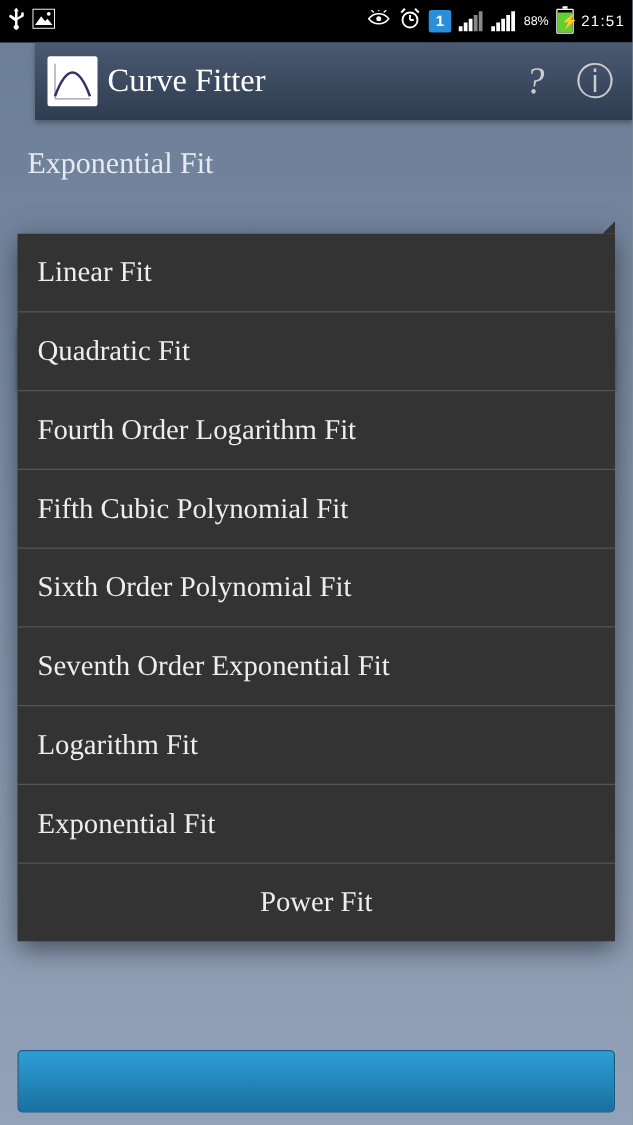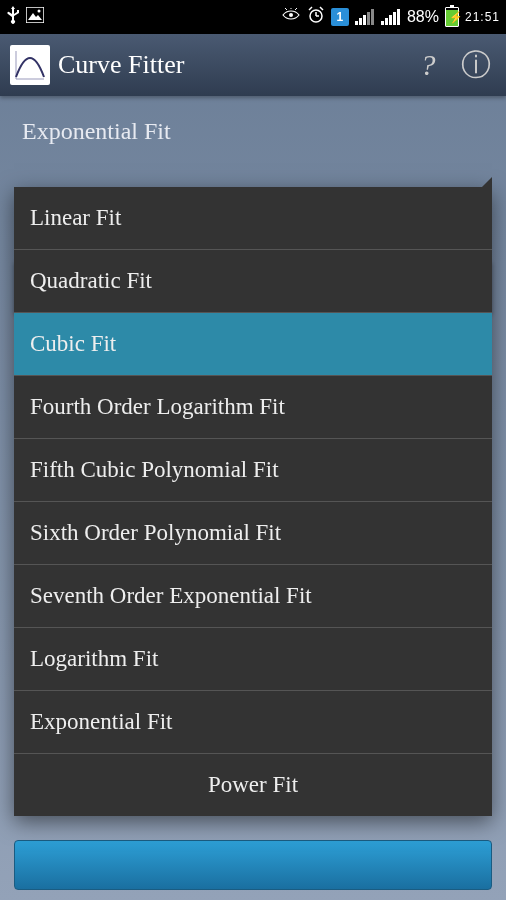--- a/index.html
+++ b/index.html
@@ -49,20 +49,21 @@
 
   
   .app-bar {
     height: 62px;
     background: linear-gradient(to bottom,#4a5a72,#2f3c50);
     display: flex;
     align-items: center;
     padding: 0 10px;
     gap: 8px;
     box-shadow: 0 2px 4px rgba(0,0,0,.3);
+    margin-left: 28px;
   }
   .app-icon {
     width: 40px; height: 40px;
     background: #fff;
     border-radius: 2px;
     display:flex; align-items:center; justify-content:center;
     overflow:hidden;
   }
   .app-title {
     flex:1;
@@ -180,21 +181,21 @@
       <span class="sig-bar" style="left:12px;height:13px"></span>
       <span class="sig-bar" style="left:16px;height:16px"></span>
     </span>
     <span class="sig-icon">
       <span class="sig-bar on" style="left:0;height:4px"></span>
       <span class="sig-bar on" style="left:4px;height:7px"></span>
       <span class="sig-bar on" style="left:8px;height:10px"></span>
       <span class="sig-bar on" style="left:12px;height:13px"></span>
       <span class="sig-bar on" style="left:16px;height:16px"></span>
     </span>
-    <span style="font-size:16px">88%</span>
+    <span style="font-size:10px">88%</span>
     <span class="battery">
         <span class="battery-fill"></span>
         <span style="position:absolute;left:3px;top:3px;color:#000;font-size:11px;font-weight:bold">⚡</span>
       </span>
     <span style="font-size:12px;letter-spacing:1px">21:51</span>
   </div>
 </div>
 
 <div class="app-bar">
   <div class="app-icon">
@@ -218,21 +219,20 @@
   <div class="spinner-label">Exponential Fit</div>
 </div>
 
 <div class="bg-peek-left"></div>
 <div class="bg-peek-right"></div>
 <div class="bg-bottom-btn"></div>
 
 <div class="dropdown" id="dropdown">
     <div class="dropdown-item"><span>Linear Fit</span></div>
     <div class="dropdown-item"><span>Quadratic Fit</span></div>
-    <div class="dropdown-item selected"><span>Cubic Fit</span></div>
     <div class="dropdown-item"><span>Fourth Order Logarithm Fit</span></div>
     <div class="dropdown-item"><span>Fifth Cubic Polynomial Fit</span></div>
     <div class="dropdown-item"><span>Sixth Order Polynomial Fit</span></div>
     <div class="dropdown-item"><span>Seventh Order Exponential Fit</span></div>
     <div class="dropdown-item"><span>Logarithm Fit</span></div>
     <div class="dropdown-item"><span>Exponential Fit</span></div>
     <div class="dropdown-item"><span>Power Fit</span></div>
   </div>
 
 </body></html>

